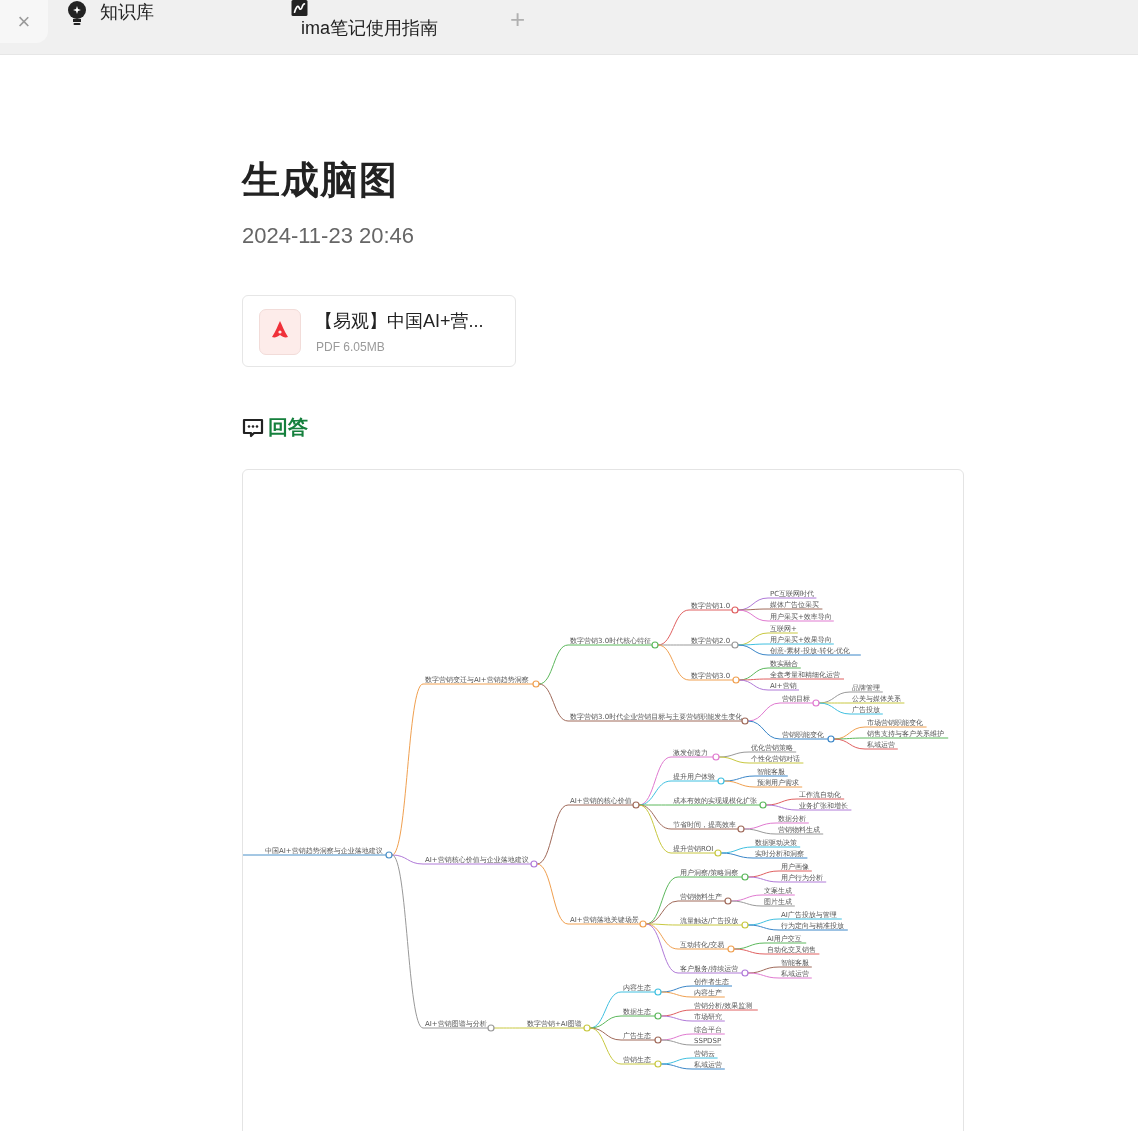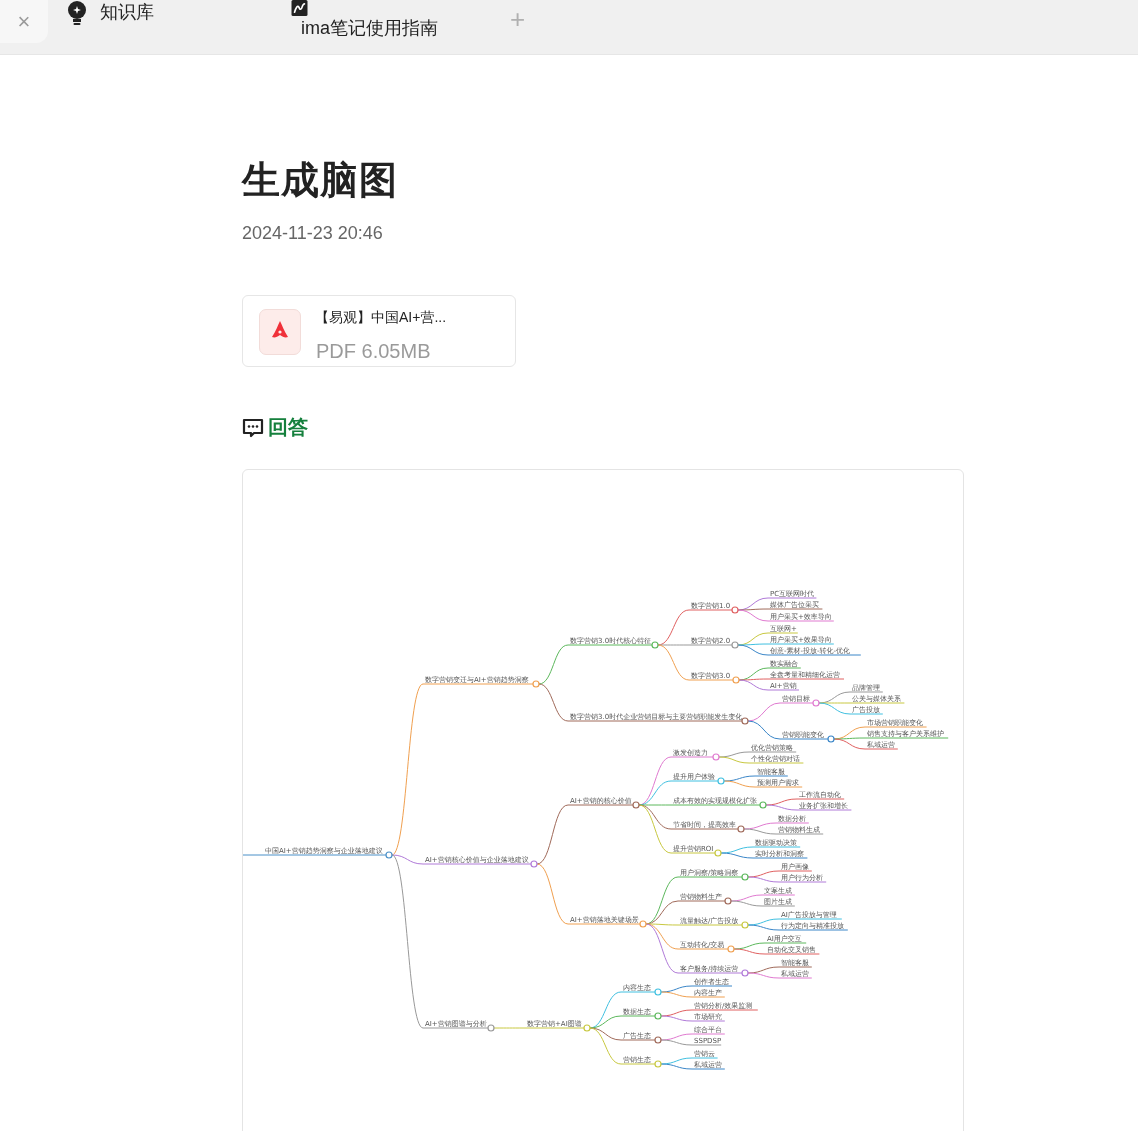--- a/index.html
+++ b/index.html
@@ -7,26 +7,26 @@
   .tabbar { position: absolute; left: 0; top: 0; width: 1138px; height: 55px; background: #f0f0f0; border-bottom: 1px solid #e6e6e6; }
   .tab-close { position: absolute; left: 0; top: 0; width: 48px; height: 43px; background: #f7f7f7; border-radius: 0 0 12px 0; display: flex; align-items: center; justify-content: center; color: #9a9a9a; font-size: 22px; cursor: pointer; }
   .tab { position: absolute; top: 0; height: 40px; display: flex; align-items: flex-start; cursor: pointer; }
   .tab .tab-label { font-size: 18px; color: #222; margin-left: 12px; }
   .tab1 { left: 66px; }
   .tab2 { left: 289px; flex-direction: column; }
   .tab-add { position: absolute; left: 510px; top: 4px; font-size: 26px; color: #b0b0b0; cursor: pointer; font-weight: 300; }
   .icon-bulb { width: 22px; height: 26px; position: relative; }
 
   .page-title { position: absolute; left: 242px; top: 155px; font-size: 38px; font-weight: bold; color: #222; letter-spacing: 1px; }
-  .page-date { position: absolute; left: 242px; top: 223px; font-size: 18px; color: #666; }
+  .page-date { position: absolute; left: 242px; top: 223px; font-size: 22px; color: #666; }
 
   .attach-card { position: absolute; left: 242px; top: 295px; width: 274px; height: 72px; border: 1px solid #e6e6e6; border-radius: 6px; background: #fff; cursor: pointer; }
   .pdf-icon { position: absolute; left: 16px; top: 13px; width: 42px; height: 46px; background: #fdecea; border: 1px solid #f2dcd9; border-radius: 7px; }
-  .attach-name { position: absolute; left: 72px; top: 13px; font-size: 14px; color: #222; white-space: nowrap; }
-  .attach-meta { position: absolute; left: 73px; top: 44px; font-size: 20px; color: #9a9a9a; }
+  .attach-name { position: absolute; left: 72px; top: 13px; font-size: 18px; color: #222; white-space: nowrap; }
+  .attach-meta { position: absolute; left: 73px; top: 44px; font-size: 12px; color: #9a9a9a; }
 
   .answer-head { position: absolute; left: 242px; top: 414px; display: flex; align-items: center; }
   .answer-title { font-size: 20px; font-weight: bold; color: #15803d; margin-left: 4px; }
 
   .mindmap-card { position: absolute; left: 242px; top: 469px; width: 722px; height: 680px; border: 1px solid #e4e4e4; border-radius: 6px; background: #fff; overflow: hidden; }
   .mindmap-svg { position: absolute; left: 0; top: 0; }
   .mm-label { font-family: "DejaVu Sans", "Liberation Sans", sans-serif; font-size: 7px; fill: #555; }
 </style>
 </head>
 <body>

